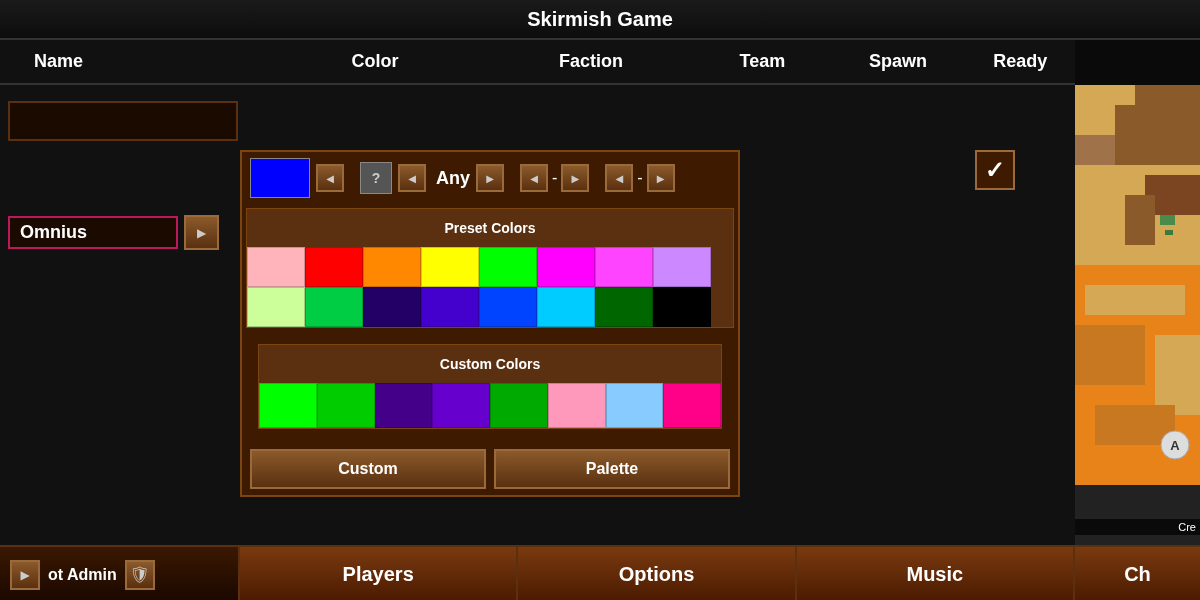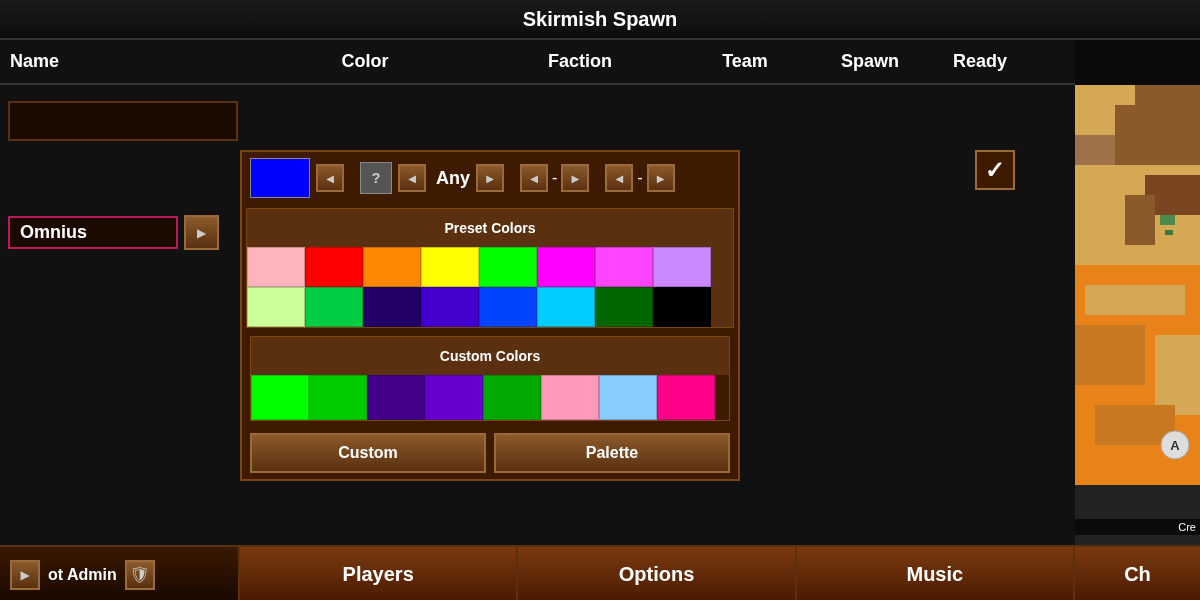--- a/index.html
+++ b/index.html
@@ -35,20 +35,21 @@
       background: #111;
       display: flex;
       align-items: center;
       padding: 0 10px;
       border-bottom: 2px solid #333;
     }
     .col-header {
       color: #ffffff;
       font-size: 18px;
       font-weight: bold;
+      margin-left: 24px;
     }
     .col-name { width: 240px; text-align: left; }
     .col-color { width: 230px; text-align: center; }
     .col-faction { width: 200px; text-align: center; }
     .col-team { width: 130px; text-align: center; }
     .col-spawn { width: 120px; text-align: center; }
     .col-ready { width: 100px; text-align: center; }
 
     
     #main-content {
@@ -188,21 +189,21 @@
     .color-cell {
       width: 58px;
       height: 40px;
       cursor: pointer;
       border: 1px solid rgba(0,0,0,0.2);
     }
 
     
     #custom-section {
       border: 1px solid #7a4510;
-      margin: 8px;
+      margin: 16px;
     }
 
     .custom-color-row {
       display: flex;
     }
 
     .custom-color-cell {
       width: 58px;
       height: 45px;
       cursor: pointer;
@@ -388,21 +389,21 @@
     .ship-wing {
       fill: #cc0044;
       stroke: #880022;
       stroke-width: 1;
     }
   </style>
 </head>
 <body>
 
 <div id="title-bar">
-  <span>Skirmish Spawn</span>
+  <span>Skirmish Game</span>
 </div>
 
 <div id="col-headers">
   <div class="col-header col-name">Name</div>
   <div class="col-header col-color">Color</div>
   <div class="col-header col-faction">Faction</div>
   <div class="col-header col-team">Team</div>
   <div class="col-header col-spawn">Spawn</div>
   <div class="col-header col-ready">Ready</div>
 </div>

